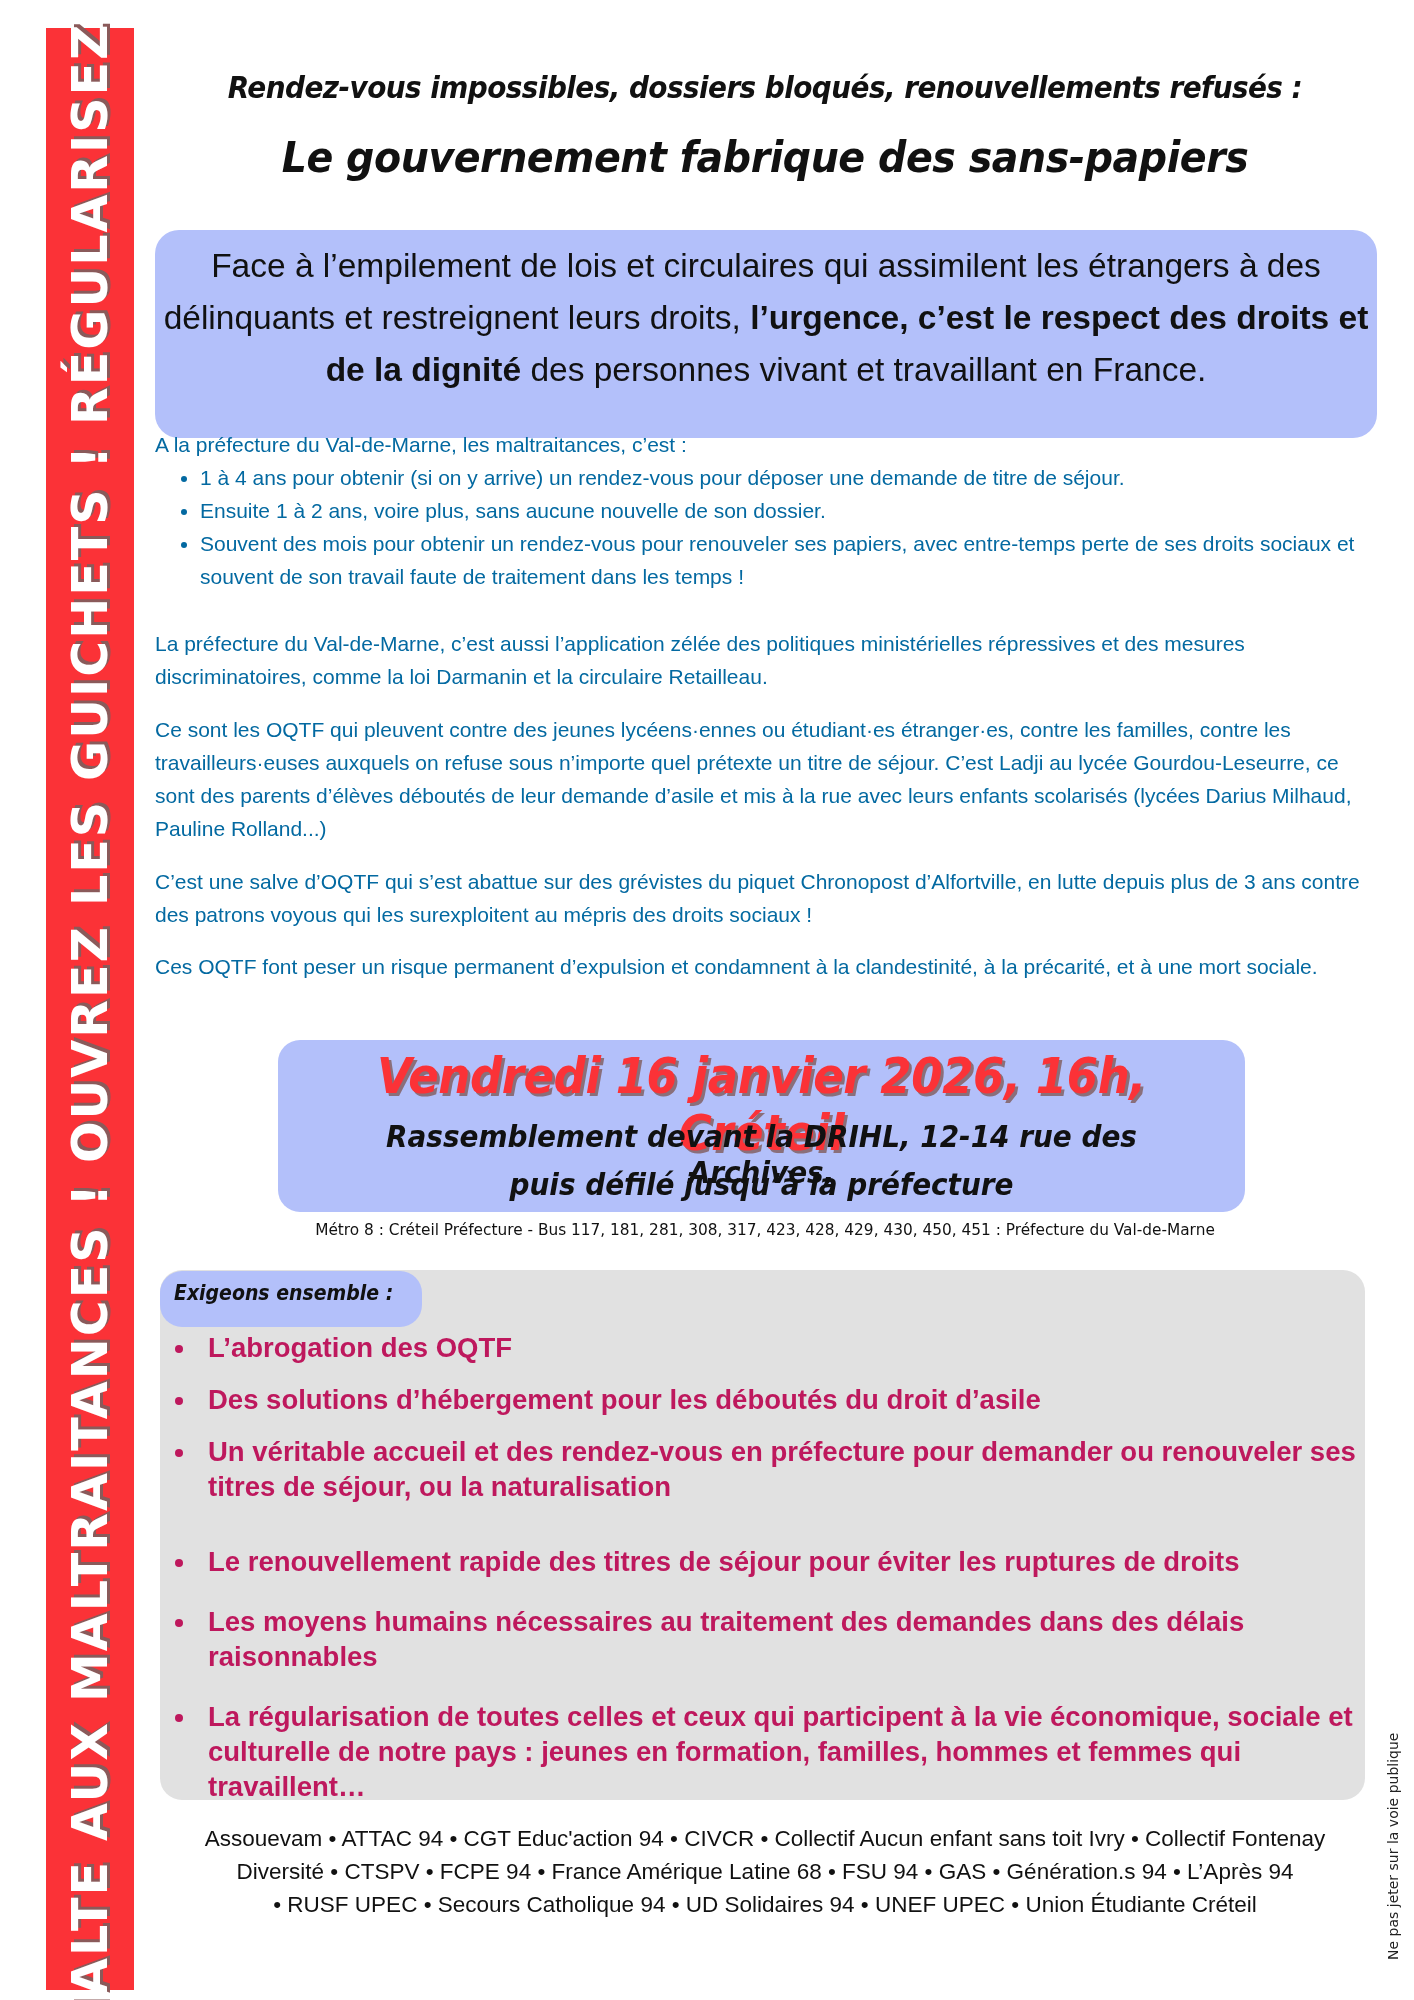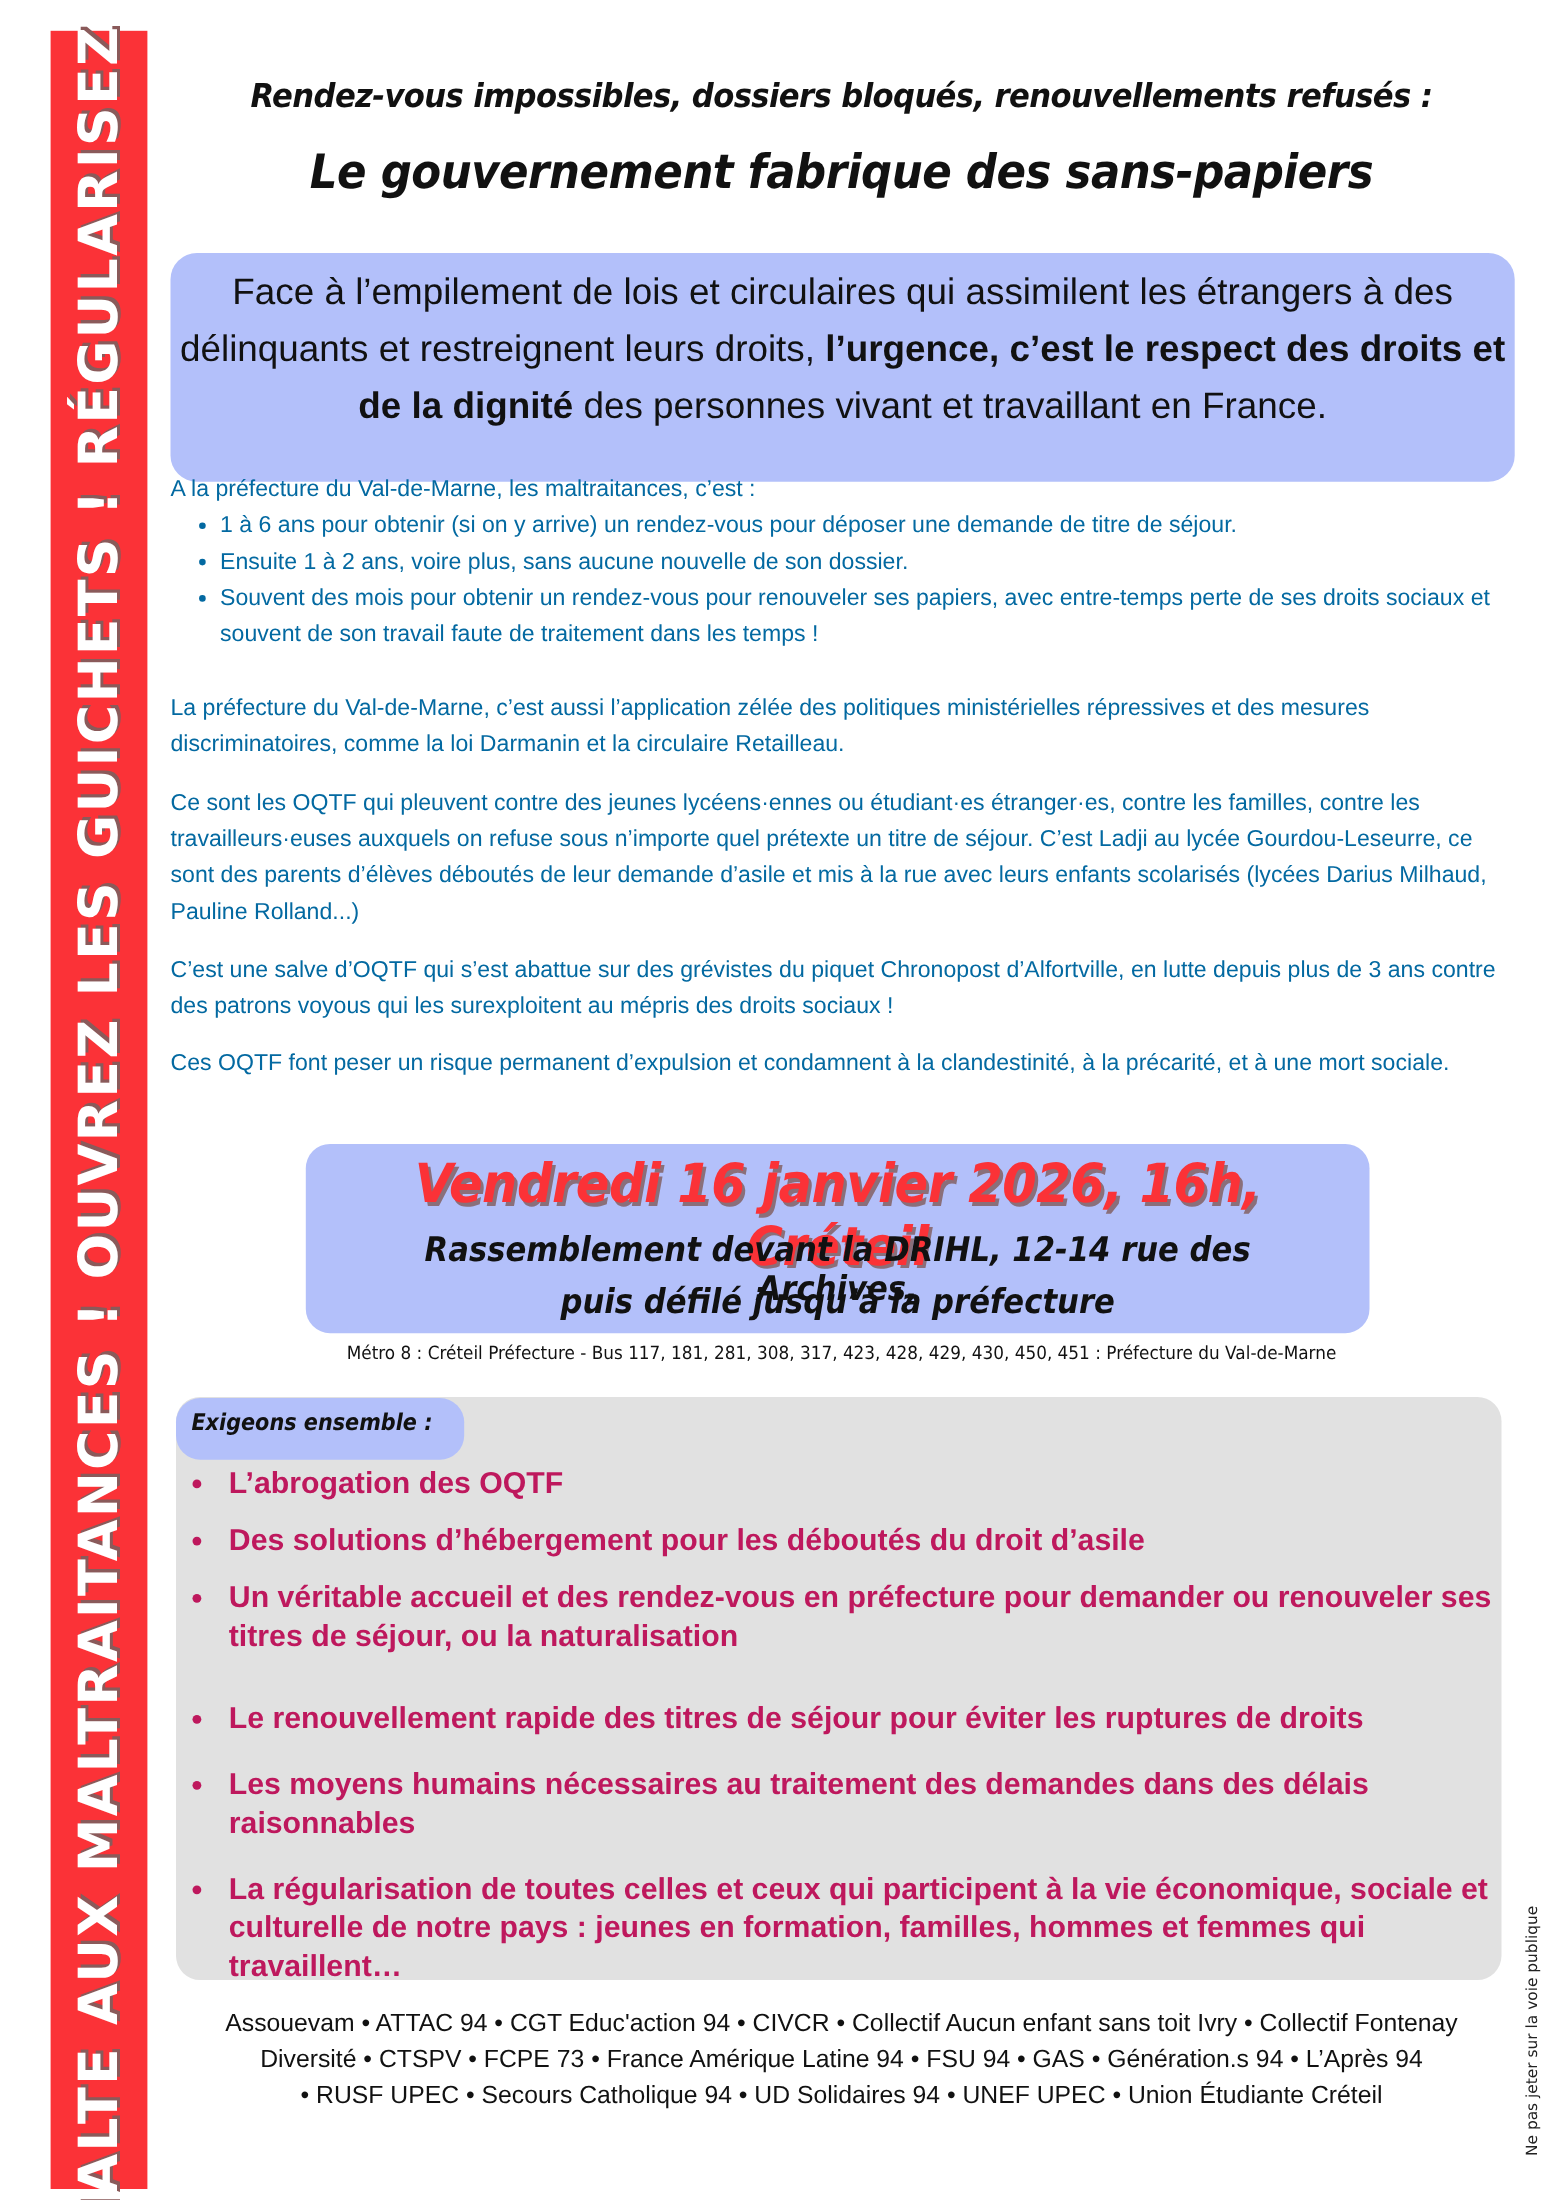--- a/index.html
+++ b/index.html
@@ -125,21 +125,21 @@
 <div class="kicker">Rendez-vous impossibles, dossiers bloqués, renouvellements refusés :</div>
 <div class="headline">Le gouvernement fabrique des sans-papiers</div>
 
 <div class="intro-box">
   <span>Face à l’empilement de lois et circulaires qui assimilent les étrangers à des délinquants et restreignent leurs droits, </span><b>l’urgence, c’est le respect des droits et de la dignité</b><span> des personnes vivant et travaillant en France.</span>
 </div>
 
 <div class="body-text list-block">
   <p>A la préfecture du Val-de-Marne, les maltraitances, c’est :</p>
   <ul>
-    <li>1 à 6 ans pour obtenir (si on y arrive) un rendez-vous pour déposer une demande de titre de séjour.</li>
+    <li>1 à 4 ans pour obtenir (si on y arrive) un rendez-vous pour déposer une demande de titre de séjour.</li>
     <li>Ensuite 1 à 2 ans, voire plus, sans aucune nouvelle de son dossier.</li>
     <li>Souvent des mois pour obtenir un rendez-vous pour renouveler ses papiers, avec entre-temps perte de ses droits sociaux et souvent de son travail faute de traitement dans les temps !</li>
   </ul>
 </div>
 
 <div class="body-text para1">
     <p>La préfecture du Val-de-Marne, c’est aussi l’application zélée des politiques ministérielles répressives et des mesures discriminatoires, comme la loi Darmanin et la circulaire Retailleau.</p>
   </div>
 <div class="body-text para2">
     <p>Ce sont les OQTF qui pleuvent contre des jeunes lycéens·ennes ou étudiant·es étranger·es, contre les familles, contre les travailleurs·euses auxquels on refuse sous n’importe quel prétexte un titre de séjour. C’est Ladji au lycée Gourdou-Leseurre, ce sont des parents d’élèves déboutés de leur demande d’asile et mis à la rue avec leurs enfants scolarisés (lycées Darius Milhaud, Pauline Rolland...)</p>
@@ -164,17 +164,17 @@
   <li class="gap-1">L’abrogation des OQTF</li>
   <li class="gap-1">Des solutions d’hébergement pour les déboutés du droit d’asile</li>
   <li class="gap-2">Un véritable accueil et des rendez-vous en préfecture pour demander ou renouveler ses titres de séjour, ou la naturalisation</li>
   <li class="gap-3">Le renouvellement rapide des titres de séjour pour éviter les ruptures de droits</li>
   <li class="gap-3">Les moyens humains nécessaires au traitement des demandes dans des délais raisonnables</li>
   <li>La régularisation de toutes celles et ceux qui participent à la vie économique, sociale et culturelle de notre pays : jeunes en formation, familles, hommes et femmes qui travaillent…</li>
 </ul>
 
 <div class="signatories">
   <div>Assouevam • ATTAC 94 • CGT Educ'action 94 • CIVCR • Collectif Aucun enfant sans toit Ivry • Collectif Fontenay</div>
-  <div>Diversité • CTSPV • FCPE 73 • France Amérique Latine 94 • FSU 94 • GAS • Génération.s 94 • L’Après 94</div>
+  <div>Diversité • CTSPV • FCPE 94 • France Amérique Latine 68 • FSU 94 • GAS • Génération.s 94 • L’Après 94</div>
   <div>• RUSF UPEC • Secours Catholique 94 • UD Solidaires 94 • UNEF UPEC • Union Étudiante Créteil</div>
 </div>
 
 <div class="litter-note">Ne pas jeter sur la voie publique</div>
 
 </body></html>

